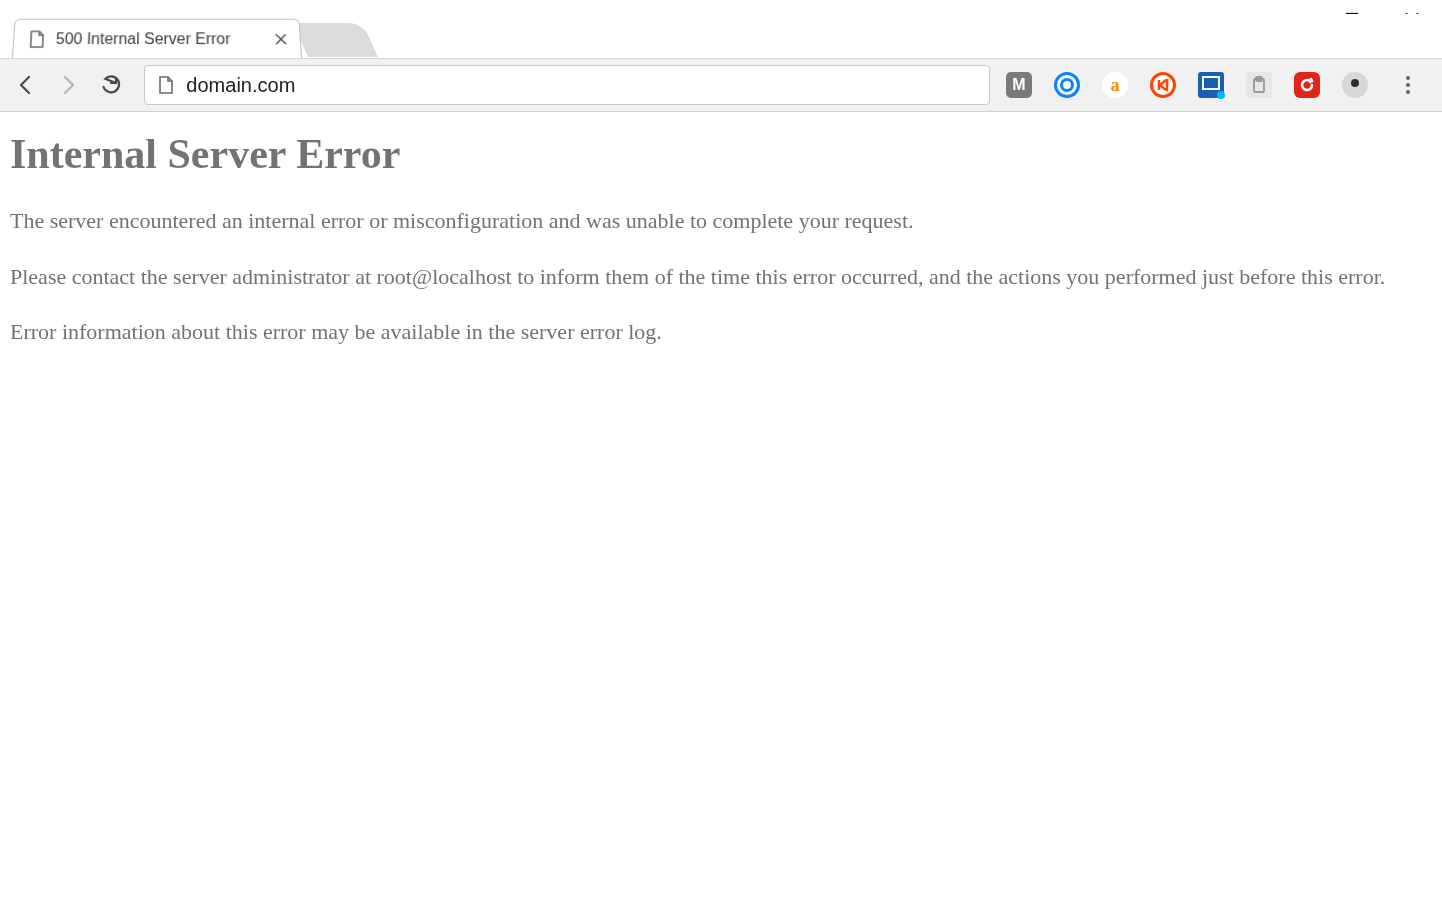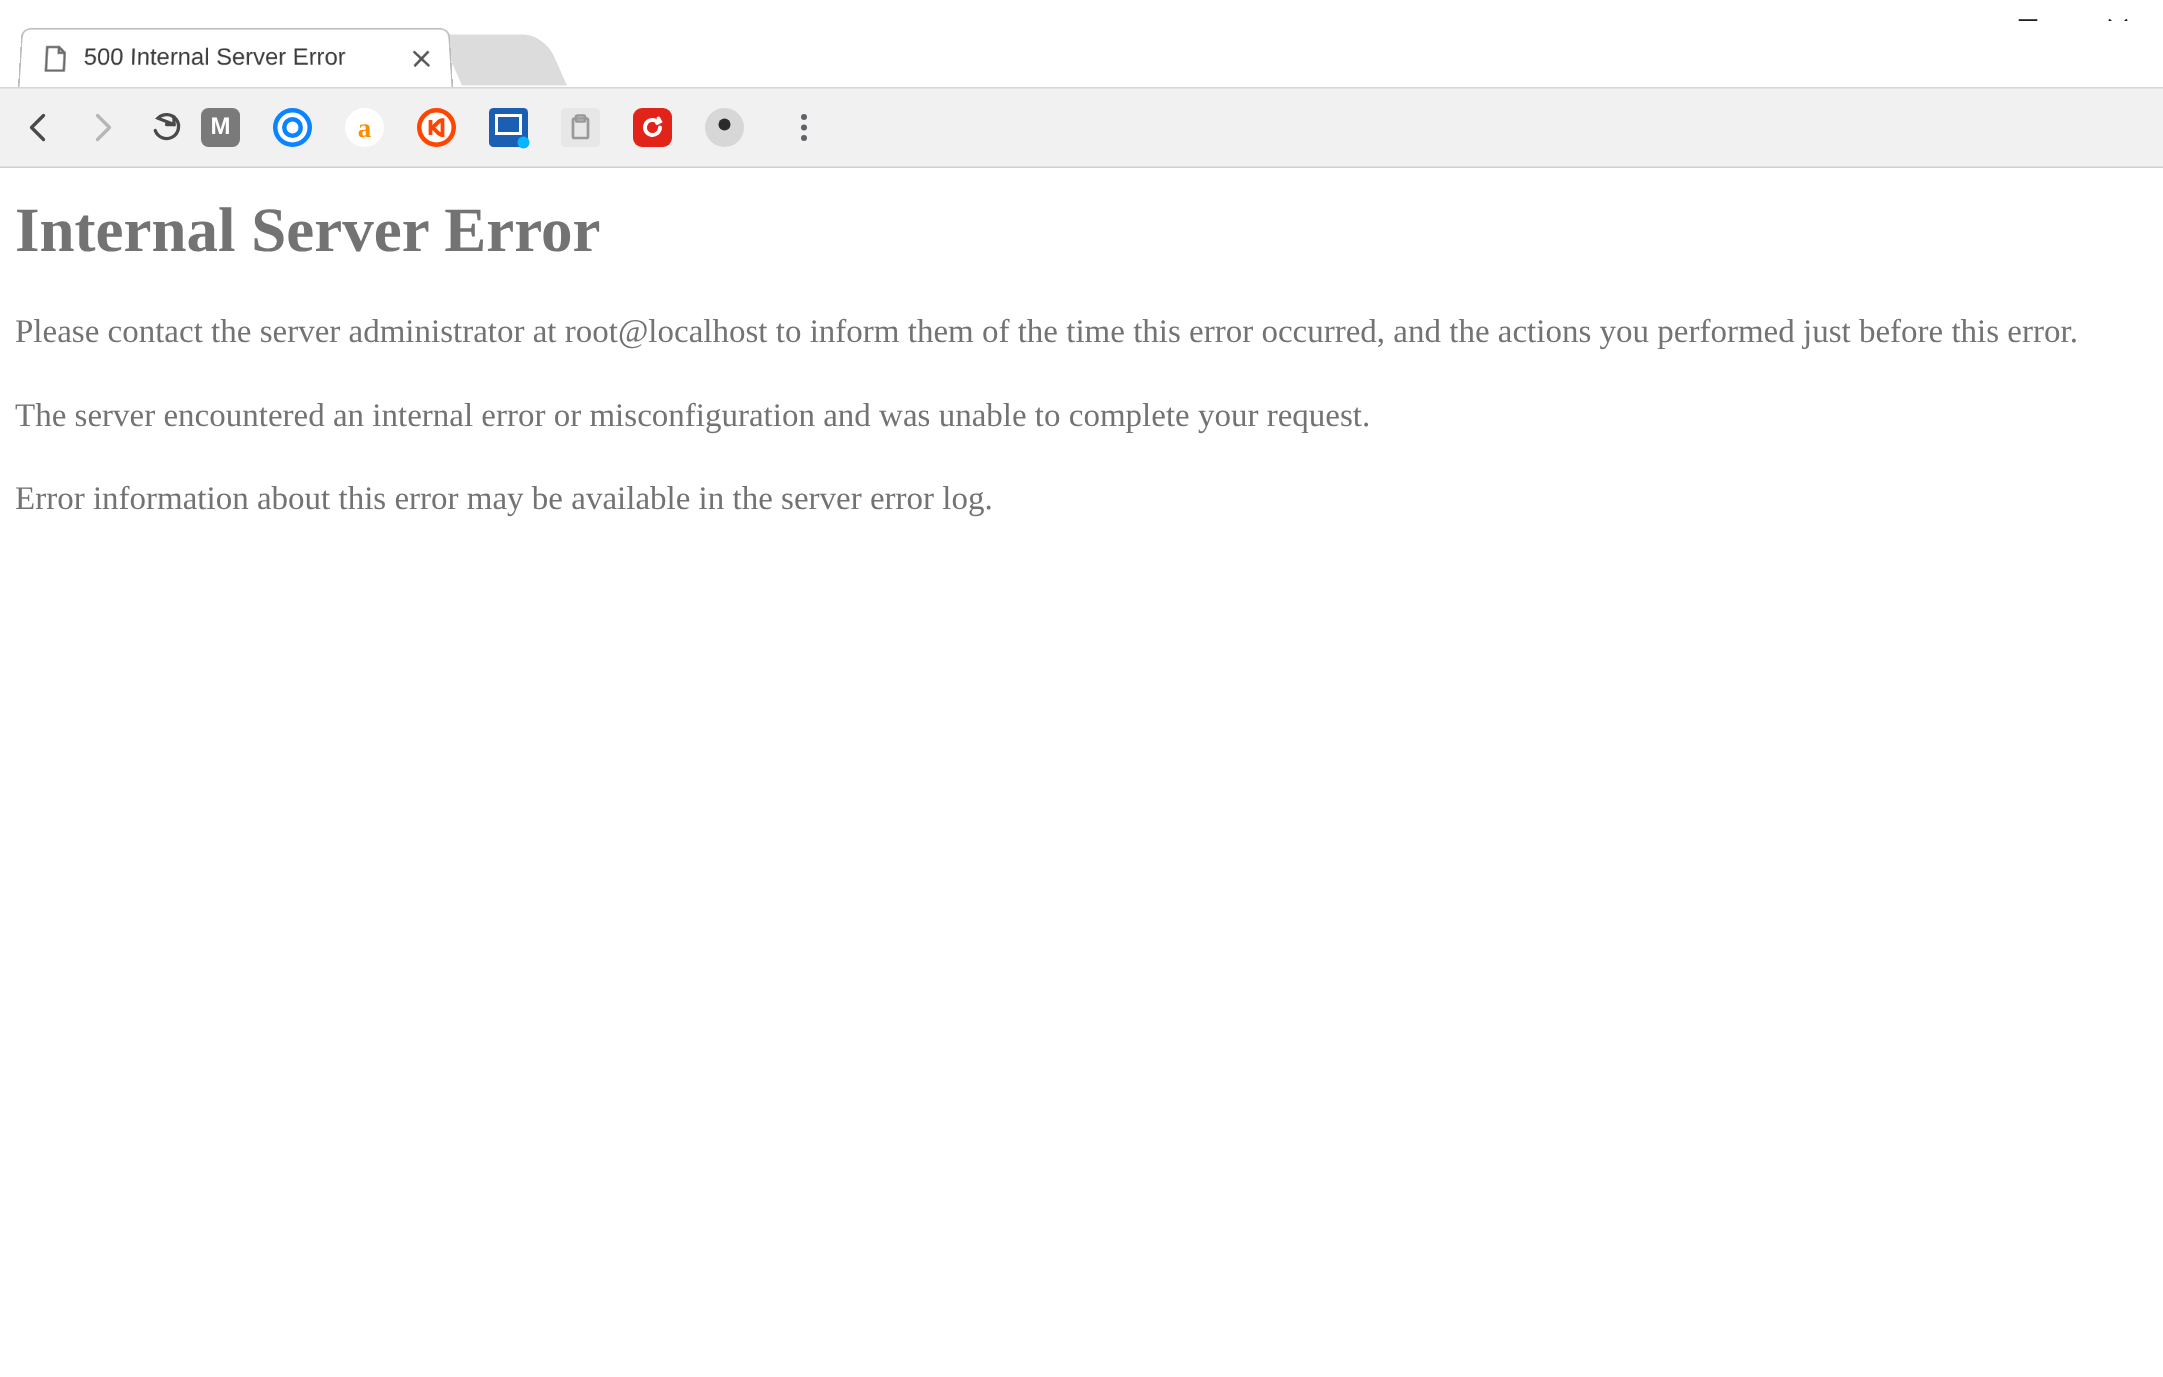--- a/index.html
+++ b/index.html
@@ -253,20 +253,29 @@
     <svg width="22" height="22" viewBox="0 0 22 22">
         <path d="M8 3l8 8-8 8" stroke-linecap="round" stroke-linejoin="round"></path>
       </svg>
   </div>
   <div class="nav-btn">
     <svg width="22" height="22" viewBox="0 0 22 22">
         <path d="M17 4v5h-5" stroke-linecap="round"></path>
         <path d="M4.5 13a8 8 0 1 0 1.8-8.2L17 9" stroke-linecap="round"></path>
       </svg>
   </div>
+  <div class="omnibox">
+    <span class="site-icon">
+      <svg width="16" height="18" viewBox="0 0 16 18">
+          <path d="M2 1h8l4 4v12H2z"></path>
+          <path d="M10 1v4h4"></path>
+        </svg>
+    </span>
+    <input class="url-text" value="domain.com" style="">
+  </div>
   <div class="ext-area">
     <div class="ext mega">M</div>
     <div class="ext qcircle"></div>
     <div class="ext acircle">a</div>
     <div class="ext hcircle">
       <svg width="14" height="14" viewBox="0 0 14 14">
           <path d="M3 2v10M3 7c4 0 4-5 8-5v10c-4 0-4-5-8-5"></path>
         </svg>
     </div>
     <div class="ext screen">
@@ -290,16 +299,16 @@
           <circle cx="3" cy="3" r="2"></circle>
           <circle cx="3" cy="10" r="2"></circle>
           <circle cx="3" cy="17" r="2"></circle>
         </svg>
     </div>
   </div>
 </div>
 
 <div class="content">
   <h1>Internal Server Error</h1>
+  <p>The server encountered an internal error or misconfiguration and was unable to complete your request.</p>
   <p>Please contact the server administrator at root@localhost to inform them of the time this error occurred, and the actions you performed just before this error.</p>
-  <p>The server encountered an internal error or misconfiguration and was unable to complete your request.</p>
   <p>Error information about this error may be available in the server error log.</p>
 </div>
 
 </body></html>

